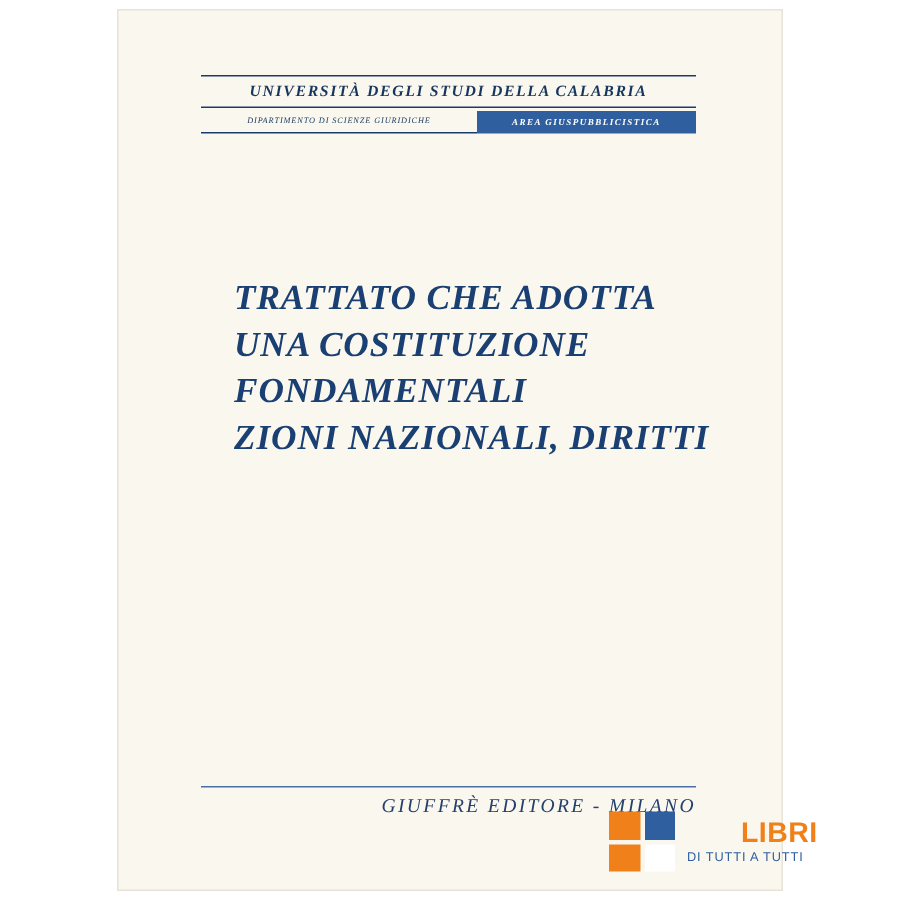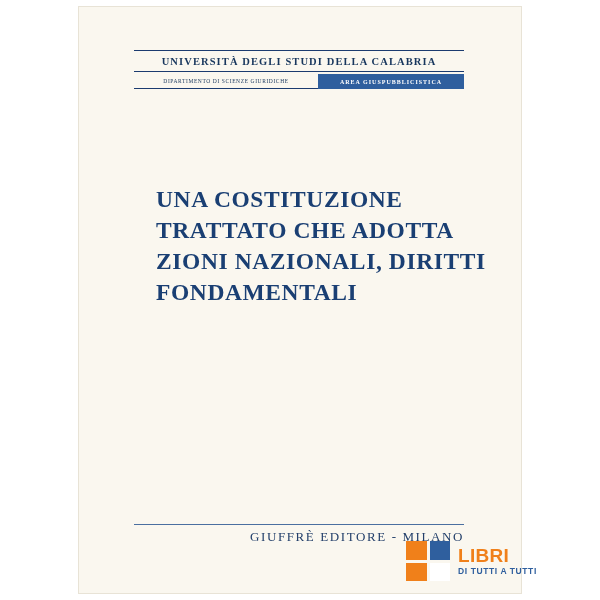--- a/index.html
+++ b/index.html
@@ -26,20 +26,21 @@
     top: 6px;
     width: 444px;
     height: 588px;
     background: #faf7ef;
     box-shadow: 0 0 0 1px #e8e3d6 inset;
   }
   .cover-inner {
     position: absolute;
     left: 0; top: 0; right: 0; bottom: 0;
     padding: 0;
+    font-style: italic;
   }
   
   .header-block {
     position: absolute;
     left: 56px;
     top: 44px;
     width: 330px;
   }
   .uni-bar {
     border-top: 1.5px solid #1b3b6f;
@@ -179,25 +180,26 @@
     font-weight: bold;
     color: #2f5f9e;
     letter-spacing: 0.3px;
   }
   .wm-2 {
     font-family: "Liberation Sans", sans-serif;
     font-size: 19px;
     font-weight: bold;
     color: #f0801a;
     letter-spacing: 0.3px;
+    margin-left: 36px;
   }
   .wm-3 {
     font-family: "Liberation Sans", sans-serif;
     font-size: 8.5px;
-    font-weight: bold;
+    font-weight: normal;
     color: #2f5f9e;
     letter-spacing: 0.6px;
     margin-top: 2px;
   }
 </style>
 </head>
 <body>
 
 <div class="stage">
 
@@ -212,24 +214,24 @@
           <div class="dept-left">
             <span>DIPARTIMENTO DI SCIENZE GIURIDICHE</span>
           </div>
           <div class="dept-right">
             <span>AREA GIUSPUBBLICISTICA</span>
           </div>
         </div>
       </div>
 
       <div class="title-block">
+        <div class="title-line">TRATTATO CHE ADOTTA</div>
         <div class="title-line">UNA COSTITUZIONE</div>
-        <div class="title-line">TRATTATO CHE ADOTTA</div>
+        <div class="title-line">FONDAMENTALI</div>
         <div class="title-line">ZIONI NAZIONALI, DIRITTI</div>
-        <div class="title-line">FONDAMENTALI</div>
       </div>
 
 
       <div class="publisher">
         <div class="publisher-rule"></div>
         <div class="publisher-text">GIUFFRÈ  EDITORE - MILANO</div>
       </div>
 
     </div>
   </div>

